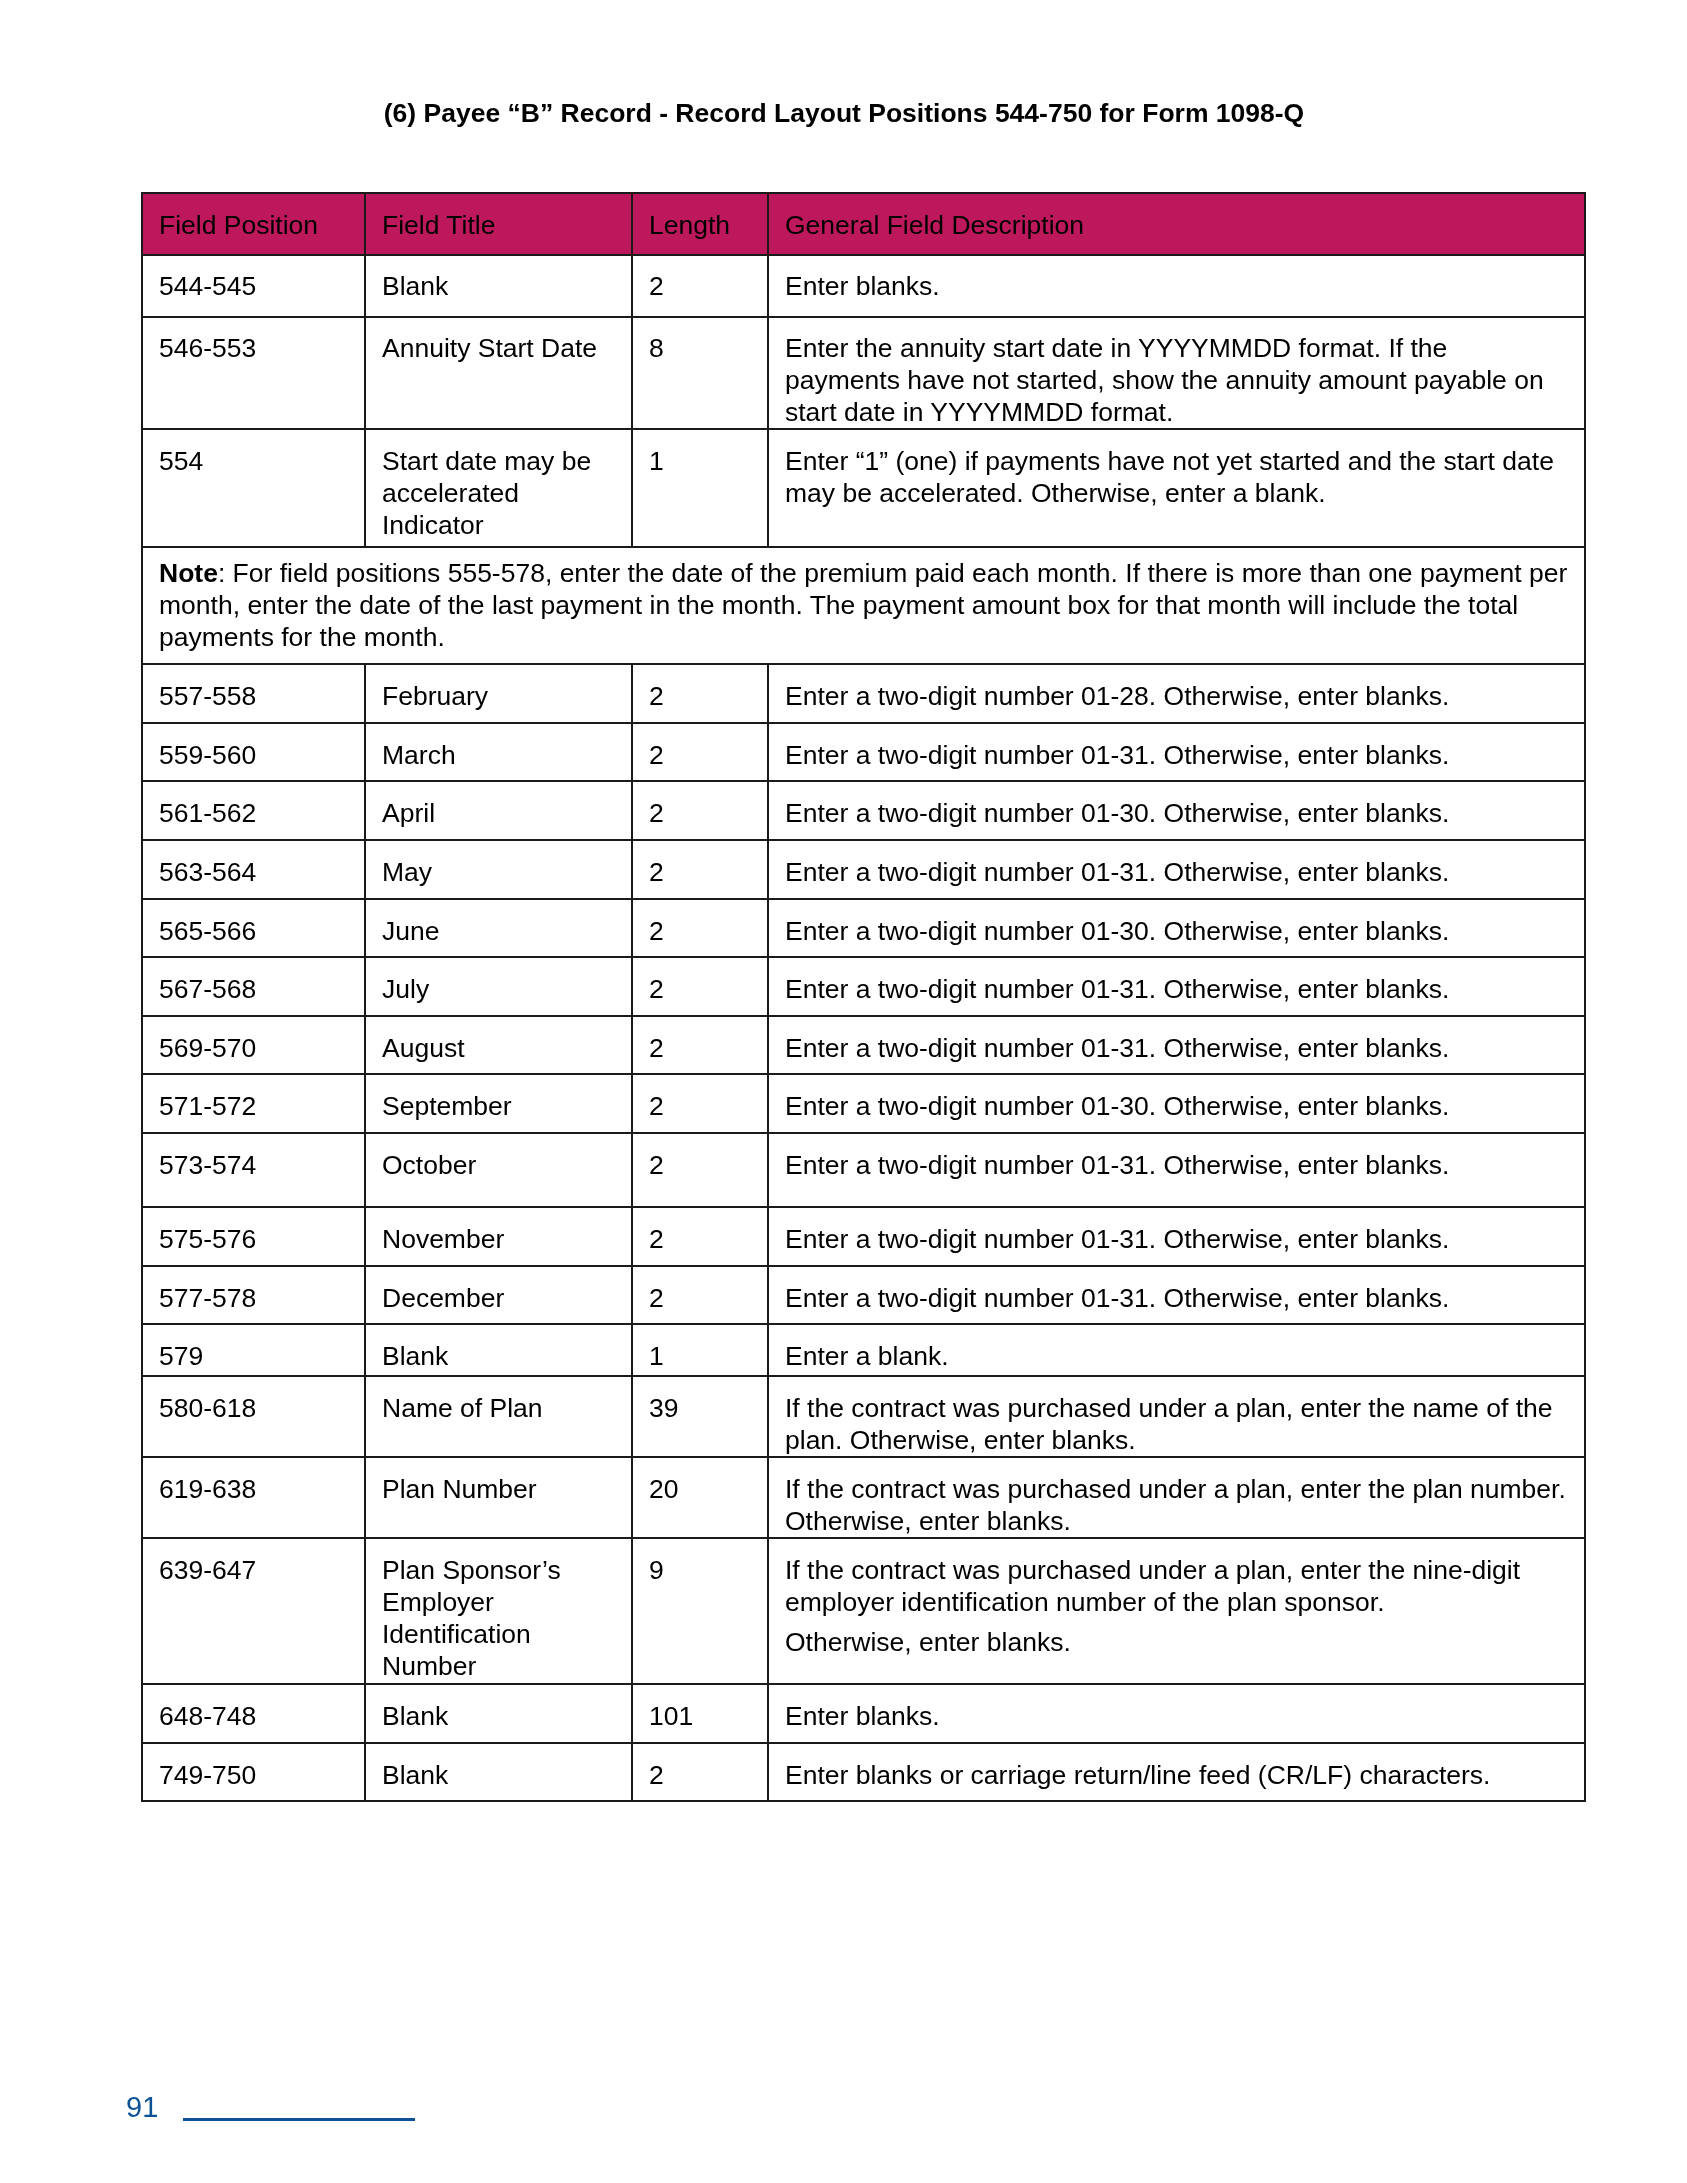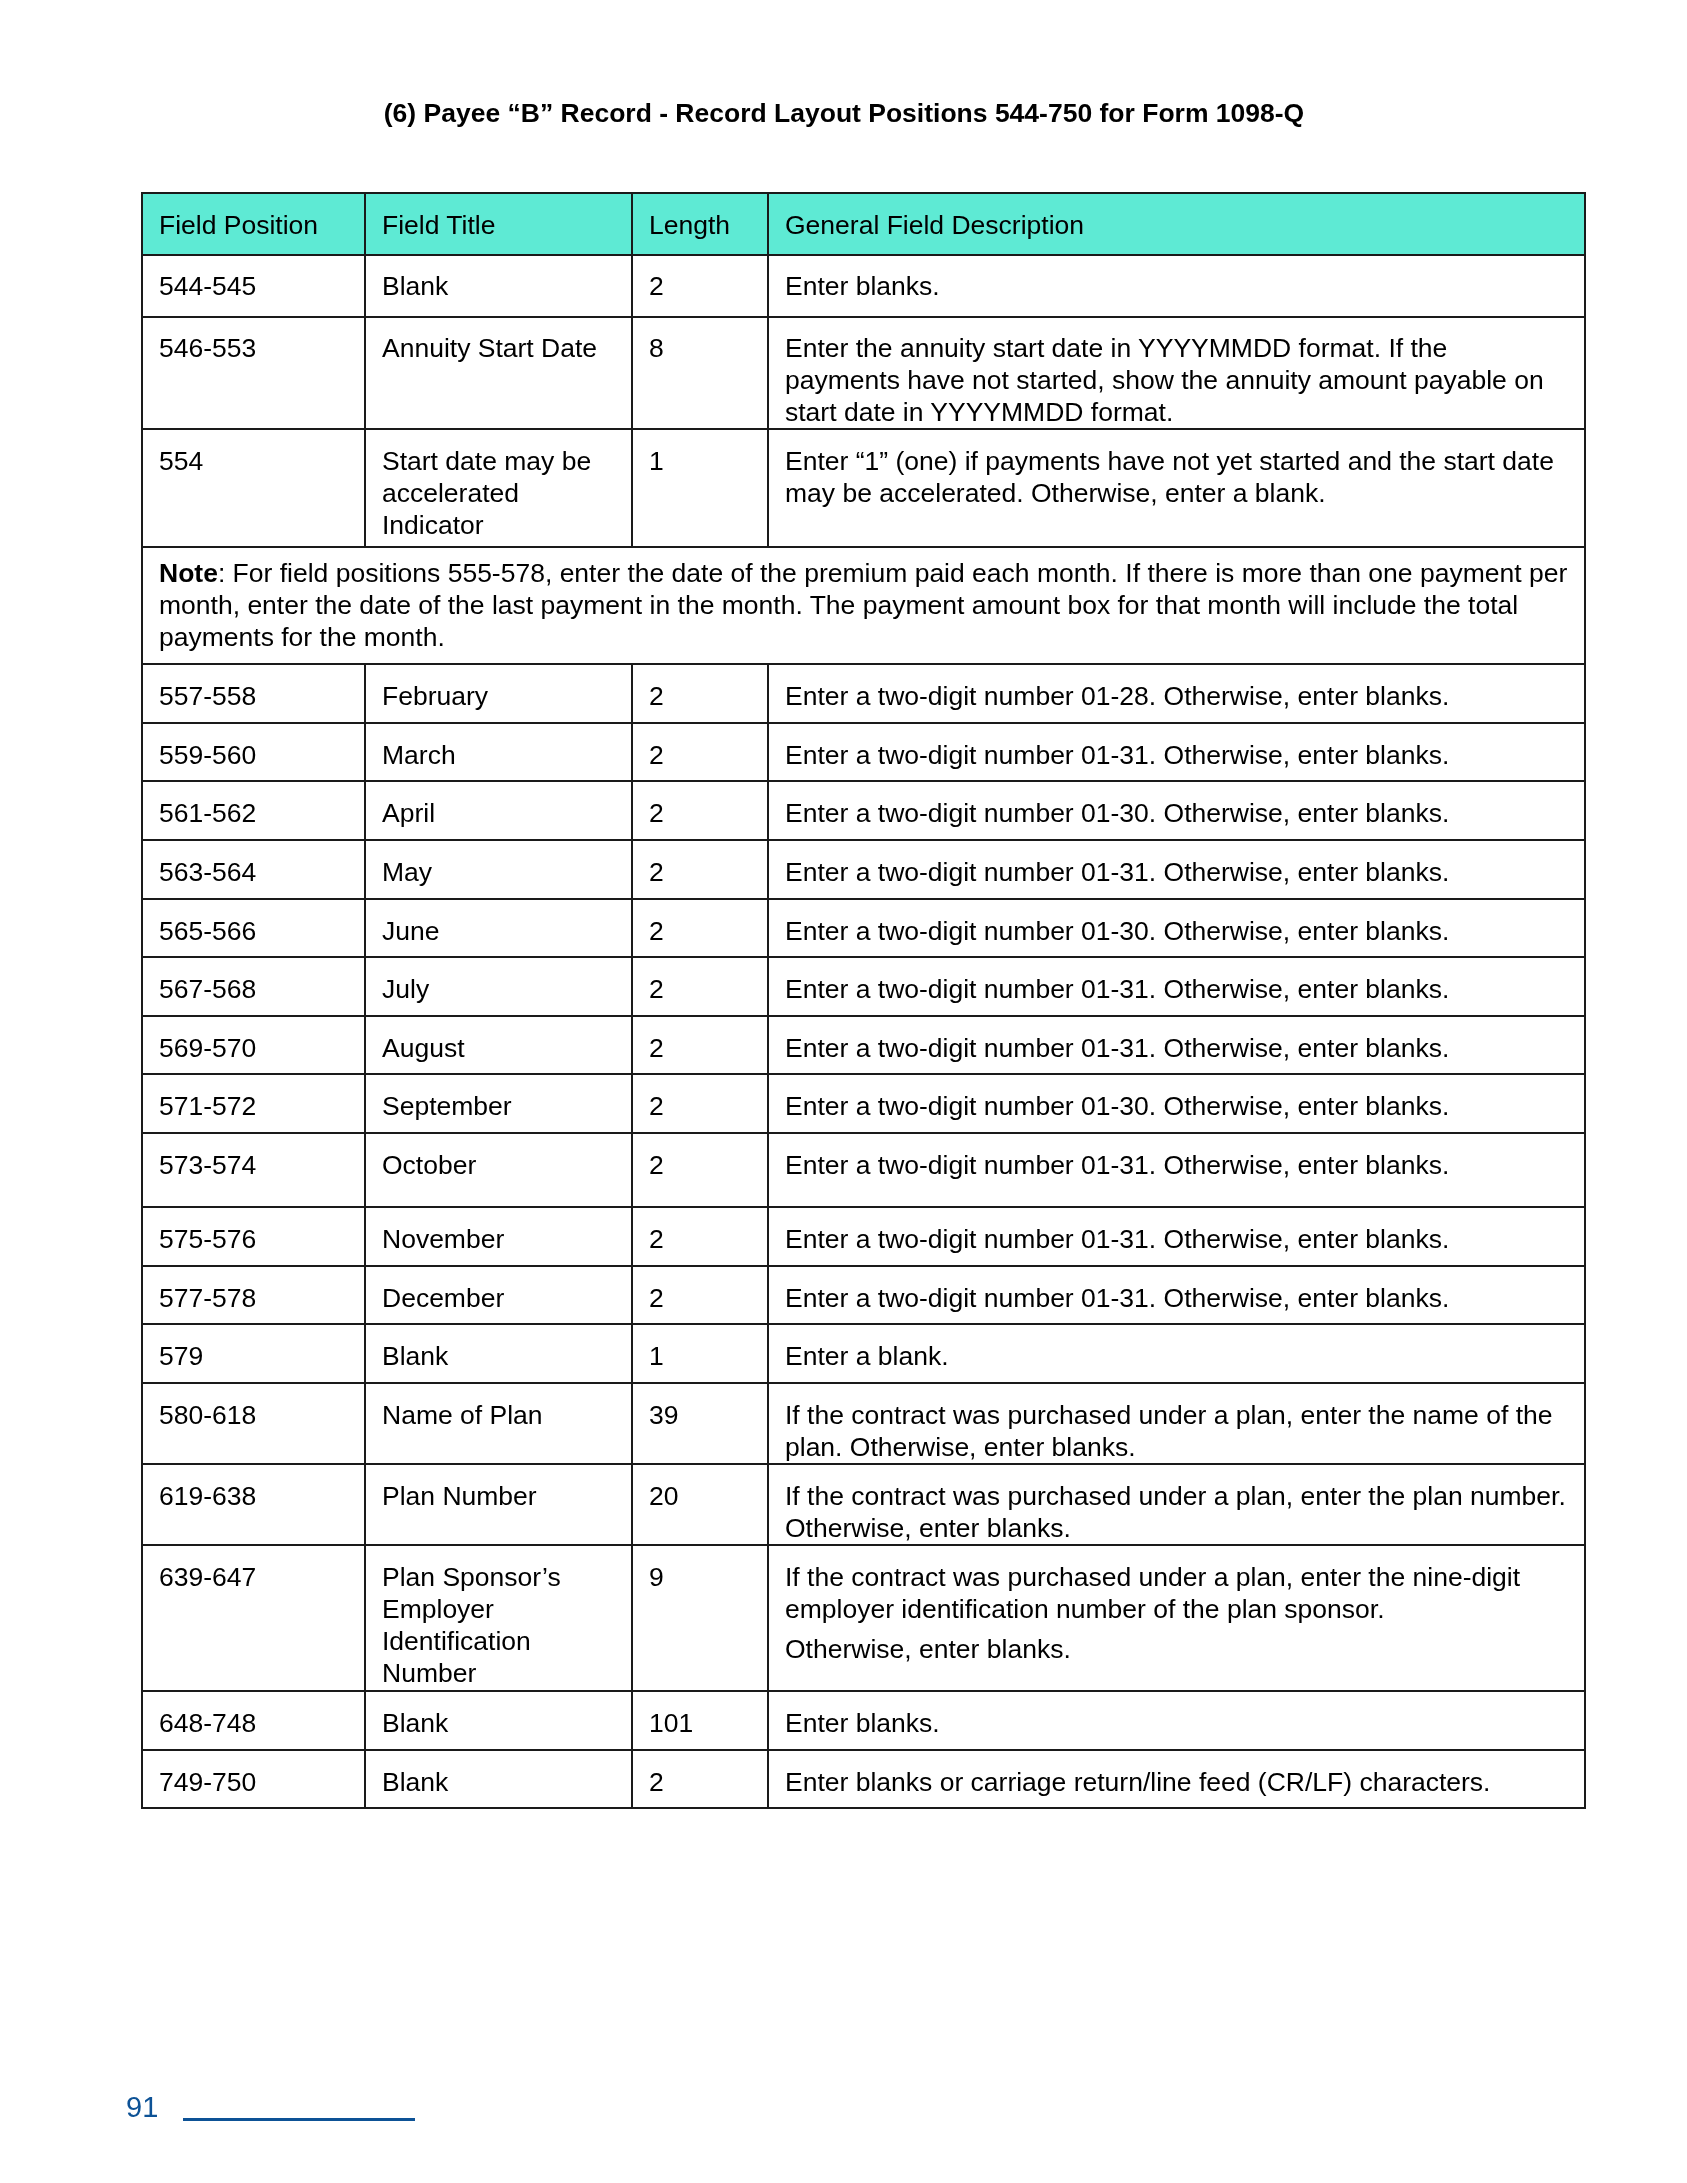--- a/index.html
+++ b/index.html
@@ -4,21 +4,21 @@
 <style>
   html, body { margin: 0; padding: 0; background: #ffffff; }
   body { width: 1688px; height: 2183px; position: relative; overflow: hidden;
          font-family: "Liberation Sans", sans-serif; color: #000; }
   .title { position: absolute; left: 0; width: 1688px; top: 97px; text-align: center;
            font-weight: bold; font-size: 26.5px; line-height: 32px; }
   table.layout { position: absolute; left: 141px; top: 192px; width: 1445px;
            border-collapse: collapse; table-layout: fixed; font-size: 26.5px; line-height: 32px; }
   table.layout td, table.layout th { border: 2px solid #1a1a1a; vertical-align: top;
            padding: 14.6px 16px 0 16px; text-align: left; font-weight: normal; }
-  table.layout th { background: #5eead4; height: 45px; padding-top: 14.6px; }
+  table.layout th { background: #be185d; height: 45px; padding-top: 14.6px; }
   col.c1 { width: 223px; } col.c2 { width: 267px; } col.c3 { width: 136px; } col.c4 { width: auto; }
   .note-cell { padding-top: 9.3px !important; padding-bottom: 4px !important; }
   .desc-extra { margin-top: 8px; display: block; }
   .footer-num { position: absolute; left: 126px; top: 2091px; font-size: 29px; color: #0d5296; }
   .footer-line { position: absolute; left: 183px; top: 2118px; width: 232px; height: 2.6px; background: #0d5296; }
 </style>
 </head>
 <body>
 
 <div class="title">(6) Payee “B” Record - Record Layout Positions 544-750 for Form 1098-Q</div>
@@ -123,21 +123,21 @@
         <td><span>November</span></td>
         <td><span>2</span></td>
         <td><span>Enter a two-digit number 01-31. Otherwise, enter blanks.</span></td>
       </tr>
       <tr style="height: 58px;">
         <td><span>577-578</span></td>
         <td><span>December</span></td>
         <td><span>2</span></td>
         <td><span>Enter a two-digit number 01-31. Otherwise, enter blanks.</span></td>
       </tr>
-      <tr style="height: 59px;">
+      <tr style="height: 52px;">
         <td><span>579</span></td>
         <td><span>Blank</span></td>
         <td><span>1</span></td>
         <td><span>Enter a blank.</span></td>
       </tr>
       <tr style="height: 81px;">
         <td><span>580-618</span></td>
         <td><span>Name of Plan</span></td>
         <td><span>39</span></td>
         <td><span>If the contract was purchased under a plan, enter the name of the plan. Otherwise, enter blanks.</span></td>

